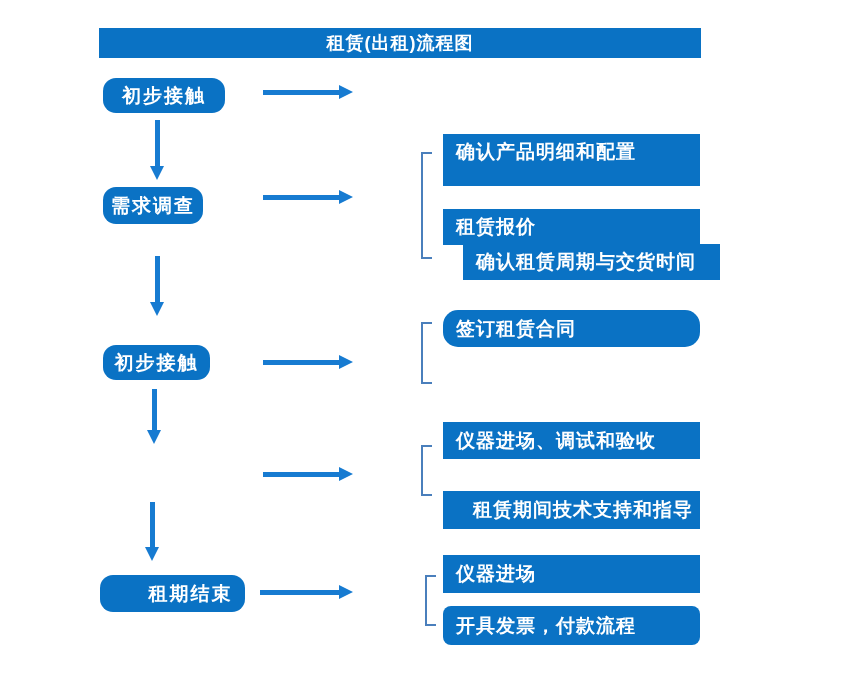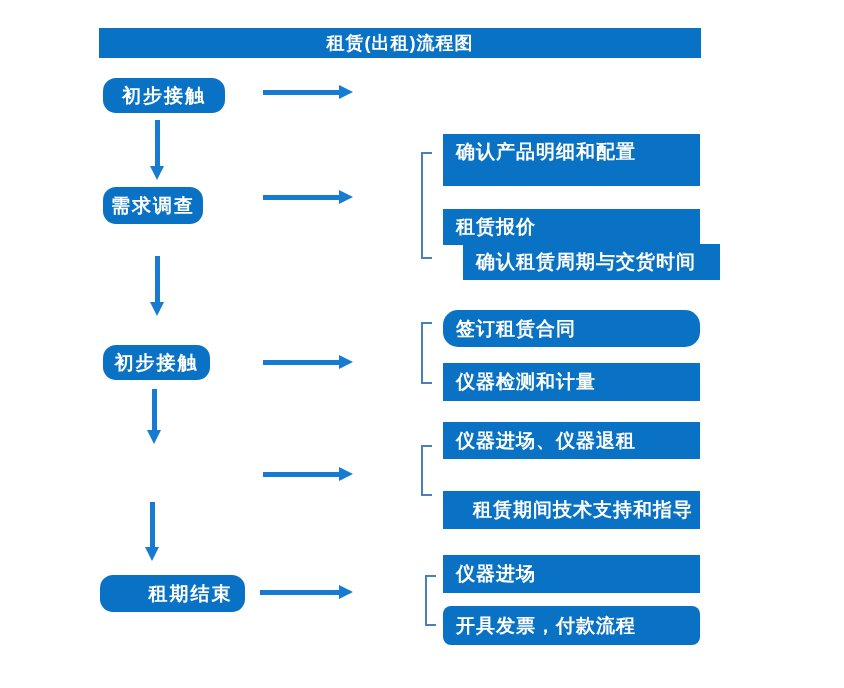--- a/index.html
+++ b/index.html
@@ -105,21 +105,20 @@
   <div class="bracket" style="left:421px;top:322px;height:62px;"></div>
   <div class="bracket" style="left:421px;top:445px;height:51px;"></div>
   <div class="bracket" style="left:425px;top:575px;height:51px;"></div>
 
 
   <div class="detailbox" style="top:134px;height:52px;line-height:36px;">确认产品明细和配置</div>
   <div class="detailbox" style="top:187px;height:36px;line-height:36px;margin-top:22px;">租赁报价</div>
   <div class="detailbox" style="top:244px;height:36px;line-height:36px;margin-left:20px;">确认租赁周期与交货时间</div>
 
   <div class="detailbox" style="top:310px;height:37px;line-height:37px;border-radius:15px;">签订租赁合同</div>
-  <div class="detailbox" style="top:363px;height:38px;line-height:38px;">仪器检测和计量</div>
 
-  <div class="detailbox" style="top:422px;height:37px;line-height:37px;">仪器进场、仪器退租</div>
+  <div class="detailbox" style="top:422px;height:37px;line-height:37px;">仪器进场、调试和验收</div>
   <div class="detailbox" style="top:491px;height:38px;line-height:38px;padding-left:30px;">租赁期间技术支持和指导</div>
 
   <div class="detailbox" style="top:555px;height:38px;line-height:38px;">仪器进场</div>
   <div class="detailbox" style="top:606px;height:39px;line-height:39px;border-radius:8px;">开具发票，付款流程</div>
 
 </div>
 
 </body></html>

